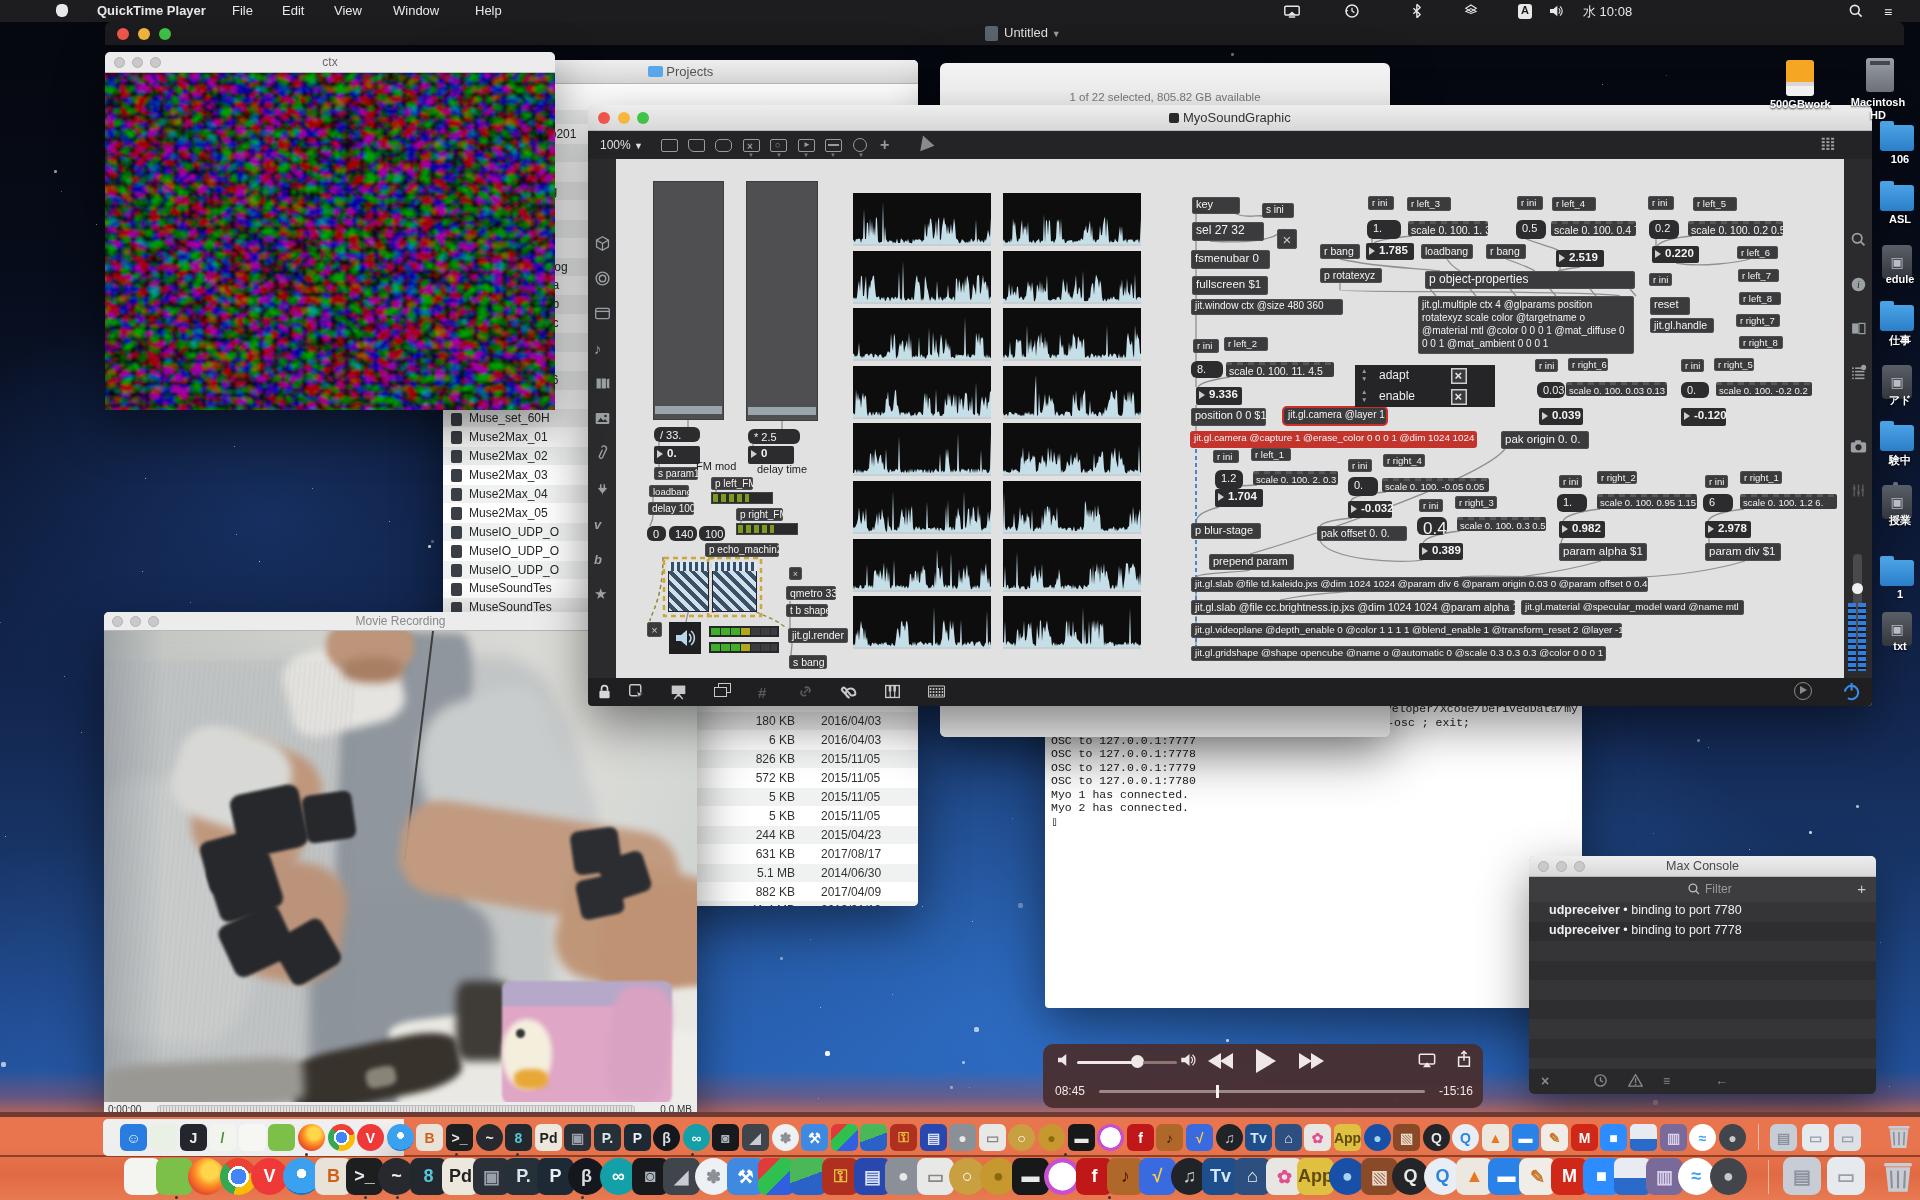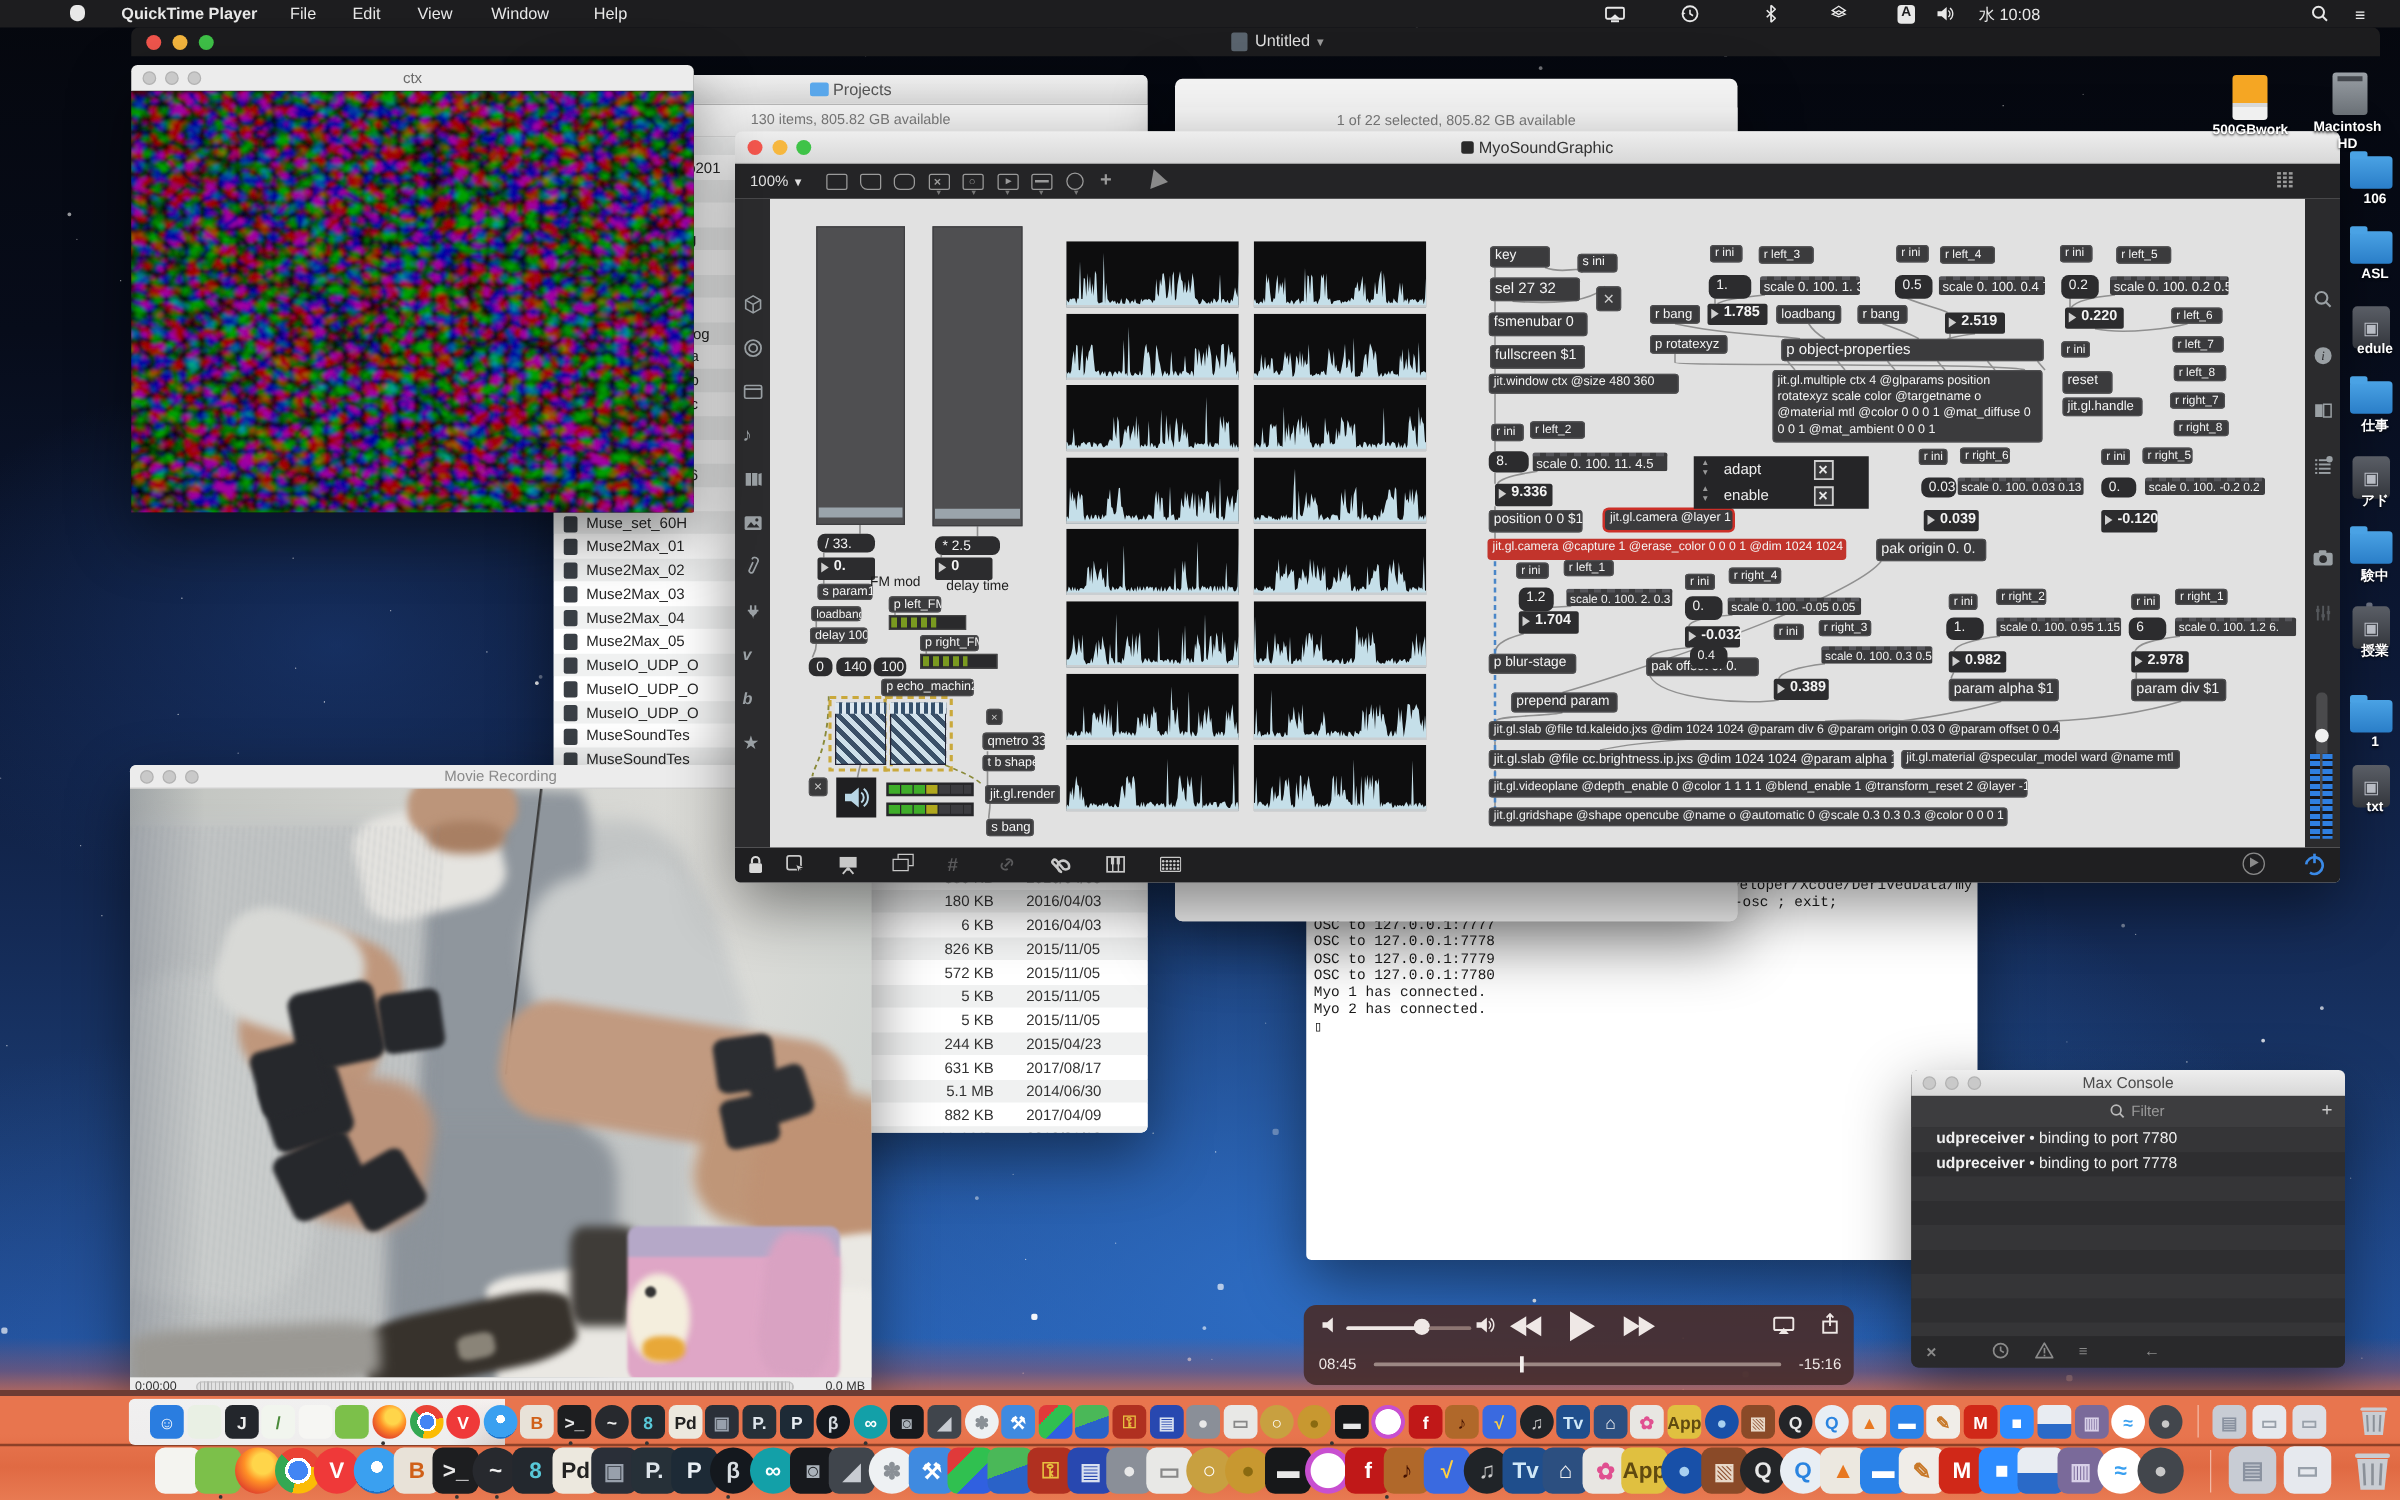--- a/index.html
+++ b/index.html
@@ -124,21 +124,20 @@
         </g>
       </svg>
     </span>
   <span style="position:absolute;left:1884px;top:4px;color:#e8e8e8;font-size:14px">≡</span>
 </div>
 
 <div class="win" style="left:443px;top:60px;width:475px;height:846px;background:#fff">
   <div class="tbar" style="height:24px">
     <div class="ttxt" style="top:4px"><span class="fold"></span> <span style="color:#555">Projects</span></div>
   </div>
-  <div style="position:absolute;left:0;top:24px;width:100%;height:26px;background:#f4f4f4;border-bottom:1px solid #d8d8d8;text-align:center;color:#7a7a7a;font-size:11.5px;padding-top:6px">130 items, 805.82 GB available</div>
   <div style="position:absolute;left:0;top:50px;width:100%;height:796px;overflow:hidden;border-radius:0 0 5px 5px;background:#fff">
       <div class="frow" style="top:-4.1px;background:#f0f1f1">
         <span class="ficon"></span>
         <span class="fname">Muse_yameru</span>
         <span class="fsize">12 KB</span>
         <span class="fdate">2016/04/03</span>
       </div>
       <div class="frow" style="top:14.9px;background:#ffffff">
         <span class="ficon"></span>
         <span class="fname">Muse_workshop201</span>
@@ -984,21 +983,21 @@
       <div class="mb" style="left:1191px;top:523px;width:70px;height:16px;font-size:11px">p blur-stage</div>
       <div class="mb" style="left:1317px;top:526px;width:90px;height:15px;font-size:10.5px">pak offset 0. 0.</div>
       <div class="mb" style="left:1209px;top:554px;width:85px;height:16px;font-size:11px">prepend param</div>
       <div class="mb" style="left:1348px;top:459px;width:24px;height:13px;font-size:9.5px">r ini</div>
       <div class="mb" style="left:1383px;top:454px;width:42px;height:13px;font-size:9.5px">r right_4</div>
       <div class="mnum" style="left:1348px;top:477px;width:30px;height:19px;font-size:11px">0.</div>
       <div class="mscl" style="left:1382px;top:478px;width:107px;height:14px;font-size:9.5px">scale 0. 100. -0.05 0.05</div>
       <div class="mtri" style="left:1348px;top:501px;width:44px;height:17px;font-size:11.5px"><span class="tr"></span>-0.032</div>
       <div class="mb" style="left:1419px;top:499px;width:24px;height:13px;font-size:9.5px">r ini</div>
       <div class="mb" style="left:1455px;top:496px;width:42px;height:13px;font-size:9.5px">r right_3</div>
-      <div class="mnum" style="left:1352px;top:517px;width:30px;height:18px;font-size:10px">0.4</div>
+      <div class="mnum" style="left:1417px;top:517px;width:30px;height:18px;font-size:17px">0.4</div>
       <div class="mscl" style="left:1457px;top:517px;width:89px;height:14px;font-size:9.5px">scale 0. 100. 0.3 0.5</div>
       <div class="mtri" style="left:1419px;top:543px;width:44px;height:17px;font-size:11.5px"><span class="tr"></span>0.389</div>
       <div class="mb" style="left:1368px;top:196px;width:26px;height:14px;font-size:9.5px">r ini</div>
       <div class="mb" style="left:1407px;top:197px;width:44px;height:14px;font-size:9.5px">r left_3</div>
       <div class="mnum" style="left:1367px;top:220px;width:34px;height:19px;font-size:11px">1.</div>
       <div class="mscl" style="left:1408px;top:221px;width:80px;height:15px;font-size:10.5px">scale 0. 100. 1. 3.</div>
       <div class="mb" style="left:1320px;top:244px;width:40px;height:15px;font-size:10.5px">r bang</div>
       <div class="mtri" style="left:1366px;top:243px;width:48px;height:17px;font-size:11.5px"><span class="tr"></span>1.785</div>
       <div class="mb" style="left:1421px;top:244px;width:52px;height:15px;font-size:10.5px">loadbang</div>
       <div class="mb" style="left:1486px;top:244px;width:40px;height:15px;font-size:10.5px">r bang</div>

